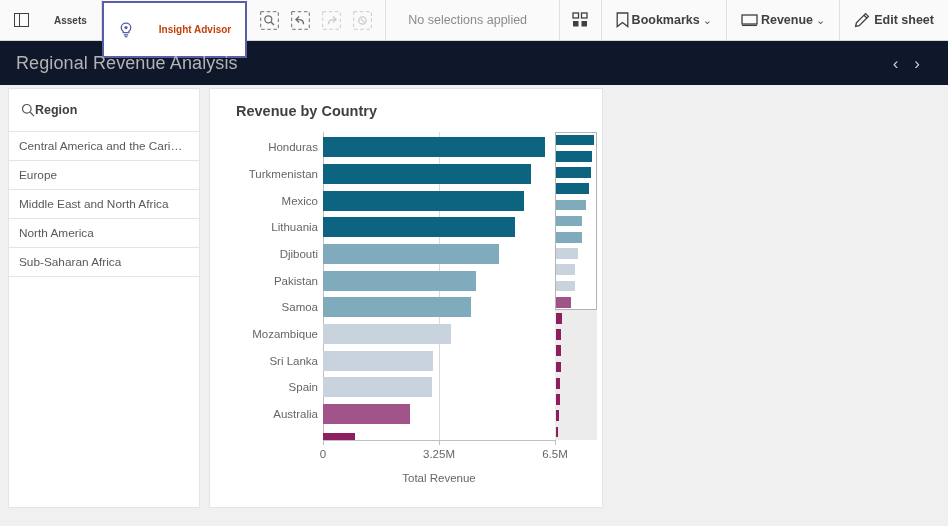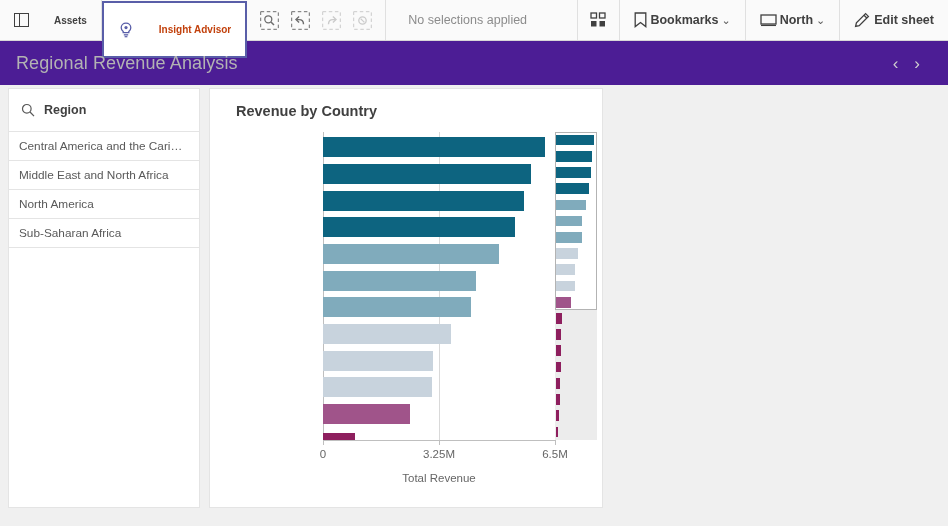--- a/index.html
+++ b/index.html
@@ -58,42 +58,42 @@
   }
   .tb-btn .cv { font-weight: normal; font-size: 11px; color: #595959; }
   .tb-sq { padding: 0 12px; border-left: 1px solid #e0e0e0;
            display: flex; align-items: center; cursor: pointer; }
 
   
   .titlebar {
     height: 44px; width: 948px;
     display: flex; align-items: center;
     padding: 0 16px;
-    background: #4c1d95;
+    background: #0f172a;
   }
   .sheet-title {
     font-size: 18px; color: #b3b3b3; font-weight: normal;
     letter-spacing: .1px;
   }
   .navarrows { margin-left: auto; display: flex; gap: 16px; padding-right: 12px; }
   .navarrow { font-size: 17px; color: #cfcfcf; cursor: pointer; line-height: 1; }
 
   
   .main { position: relative; width: 948px; height: 441px; }
 
   
   .filterpane {
     position: absolute; left: 8px; top: 3px;
     width: 192px; height: 420px;
     background: #ffffff;
     border: 1px solid #e4e4e4;
     display: flex; flex-direction: column;
   }
   .fp-header {
-    height: 43px; display: flex; align-items: center; gap: 9px;
+    height: 43px; display: flex; align-items: center; 
     padding: 0 12px;
     border-bottom: 1px solid #e4e4e4;
   }
   .fp-title { font-size: 12.5px; font-weight: bold; color: #404040; }
   .fp-list { flex: 1; overflow: hidden; }
   .fp-item {
     height: 29px; display: flex; align-items: center;
     padding: 0 10px;
     font-size: 11.8px; color: #595959;
     border-bottom: 1px solid #e4e4e4;
@@ -260,21 +260,21 @@
       <span class="cv">⌄</span>
     </div>
 
     <div class="tb-btn">
       <span>
         <svg width="17" height="15" viewBox="0 0 17 15">
           <rect x="1" y="2" width="15" height="9" fill="none" stroke="#404040" stroke-width="1.3"></rect>
           <line x1="1" y1="12.4" x2="16" y2="12.4" stroke="#404040" stroke-width="1.3"></line>
         </svg>
       </span>
-      <span>North</span>
+      <span>Revenue</span>
       <span class="cv">⌄</span>
     </div>
 
     <div class="tb-btn">
       <span>
         <svg width="17" height="16" viewBox="0 0 17 16">
           <path d="M11.6 1.6 14.4 4.4 5.2 13.6 1.6 14.4 2.4 10.8z" fill="none" stroke="#404040" stroke-width="1.3"></path>
           <line x1="10" y1="3.2" x2="12.8" y2="6" stroke="#404040" stroke-width="1.3"></line>
         </svg>
       </span>
@@ -298,30 +298,44 @@
       <span>
         <svg width="14" height="14" viewBox="0 0 14 14">
           <circle cx="5.8" cy="5.8" r="4.3" fill="none" stroke="#595959" stroke-width="1.2"></circle>
           <line x1="9" y1="9" x2="13" y2="13.2" stroke="#595959" stroke-width="1.2"></line>
         </svg>
       </span>
       <span class="fp-title">Region</span>
     </div>
     <div class="fp-list" id="fp-list">
         <div class="fp-item">Central America and the Cari…</div>
+        <div class="fp-item">Europe</div>
         <div class="fp-item">Middle East and North Africa</div>
         <div class="fp-item">North America</div>
         <div class="fp-item">Sub-Saharan Africa</div>
       </div>
   </div>
 
   <div class="chartcard">
     <div class="chart-title">Revenue by Country</div>
 
     <div class="plotwrap">
+      <div class="ylabels" id="ylabels">
+          <div class="ylabel" style="top: 15.3333px;">Honduras</div>
+          <div class="ylabel" style="top: 42px;">Turkmenistan</div>
+          <div class="ylabel" style="top: 68.6667px;">Mexico</div>
+          <div class="ylabel" style="top: 95.3333px;">Lithuania</div>
+          <div class="ylabel" style="top: 122px;">Djibouti</div>
+          <div class="ylabel" style="top: 148.667px;">Pakistan</div>
+          <div class="ylabel" style="top: 175.333px;">Samoa</div>
+          <div class="ylabel" style="top: 202px;">Mozambique</div>
+          <div class="ylabel" style="top: 228.667px;">Sri Lanka</div>
+          <div class="ylabel" style="top: 255.333px;">Spain</div>
+          <div class="ylabel" style="top: 282px;">Australia</div>
+        </div>
       <div class="plotarea" id="plotarea">
           <div class="gridline" style="left: 0px; background: rgb(191, 191, 191);"></div>
           <div class="gridline" style="left: 116px;"></div>
           <div class="gridline" style="left: 232px;"></div>
           <div class="bar" style="width: 222.363px; background: rgb(13, 100, 128); top: 5.33333px;"></div>
           <div class="bar" style="width: 208.086px; background: rgb(13, 100, 128); top: 32px;"></div>
           <div class="bar" style="width: 201.305px; background: rgb(13, 100, 128); top: 58.6667px;"></div>
           <div class="bar" style="width: 192.382px; background: rgb(13, 100, 128); top: 85.3333px;"></div>
           <div class="bar" style="width: 176.32px; background: rgb(128, 171, 188); top: 112px;"></div>
           <div class="bar" style="width: 153.12px; background: rgb(128, 171, 188); top: 138.667px;"></div>

